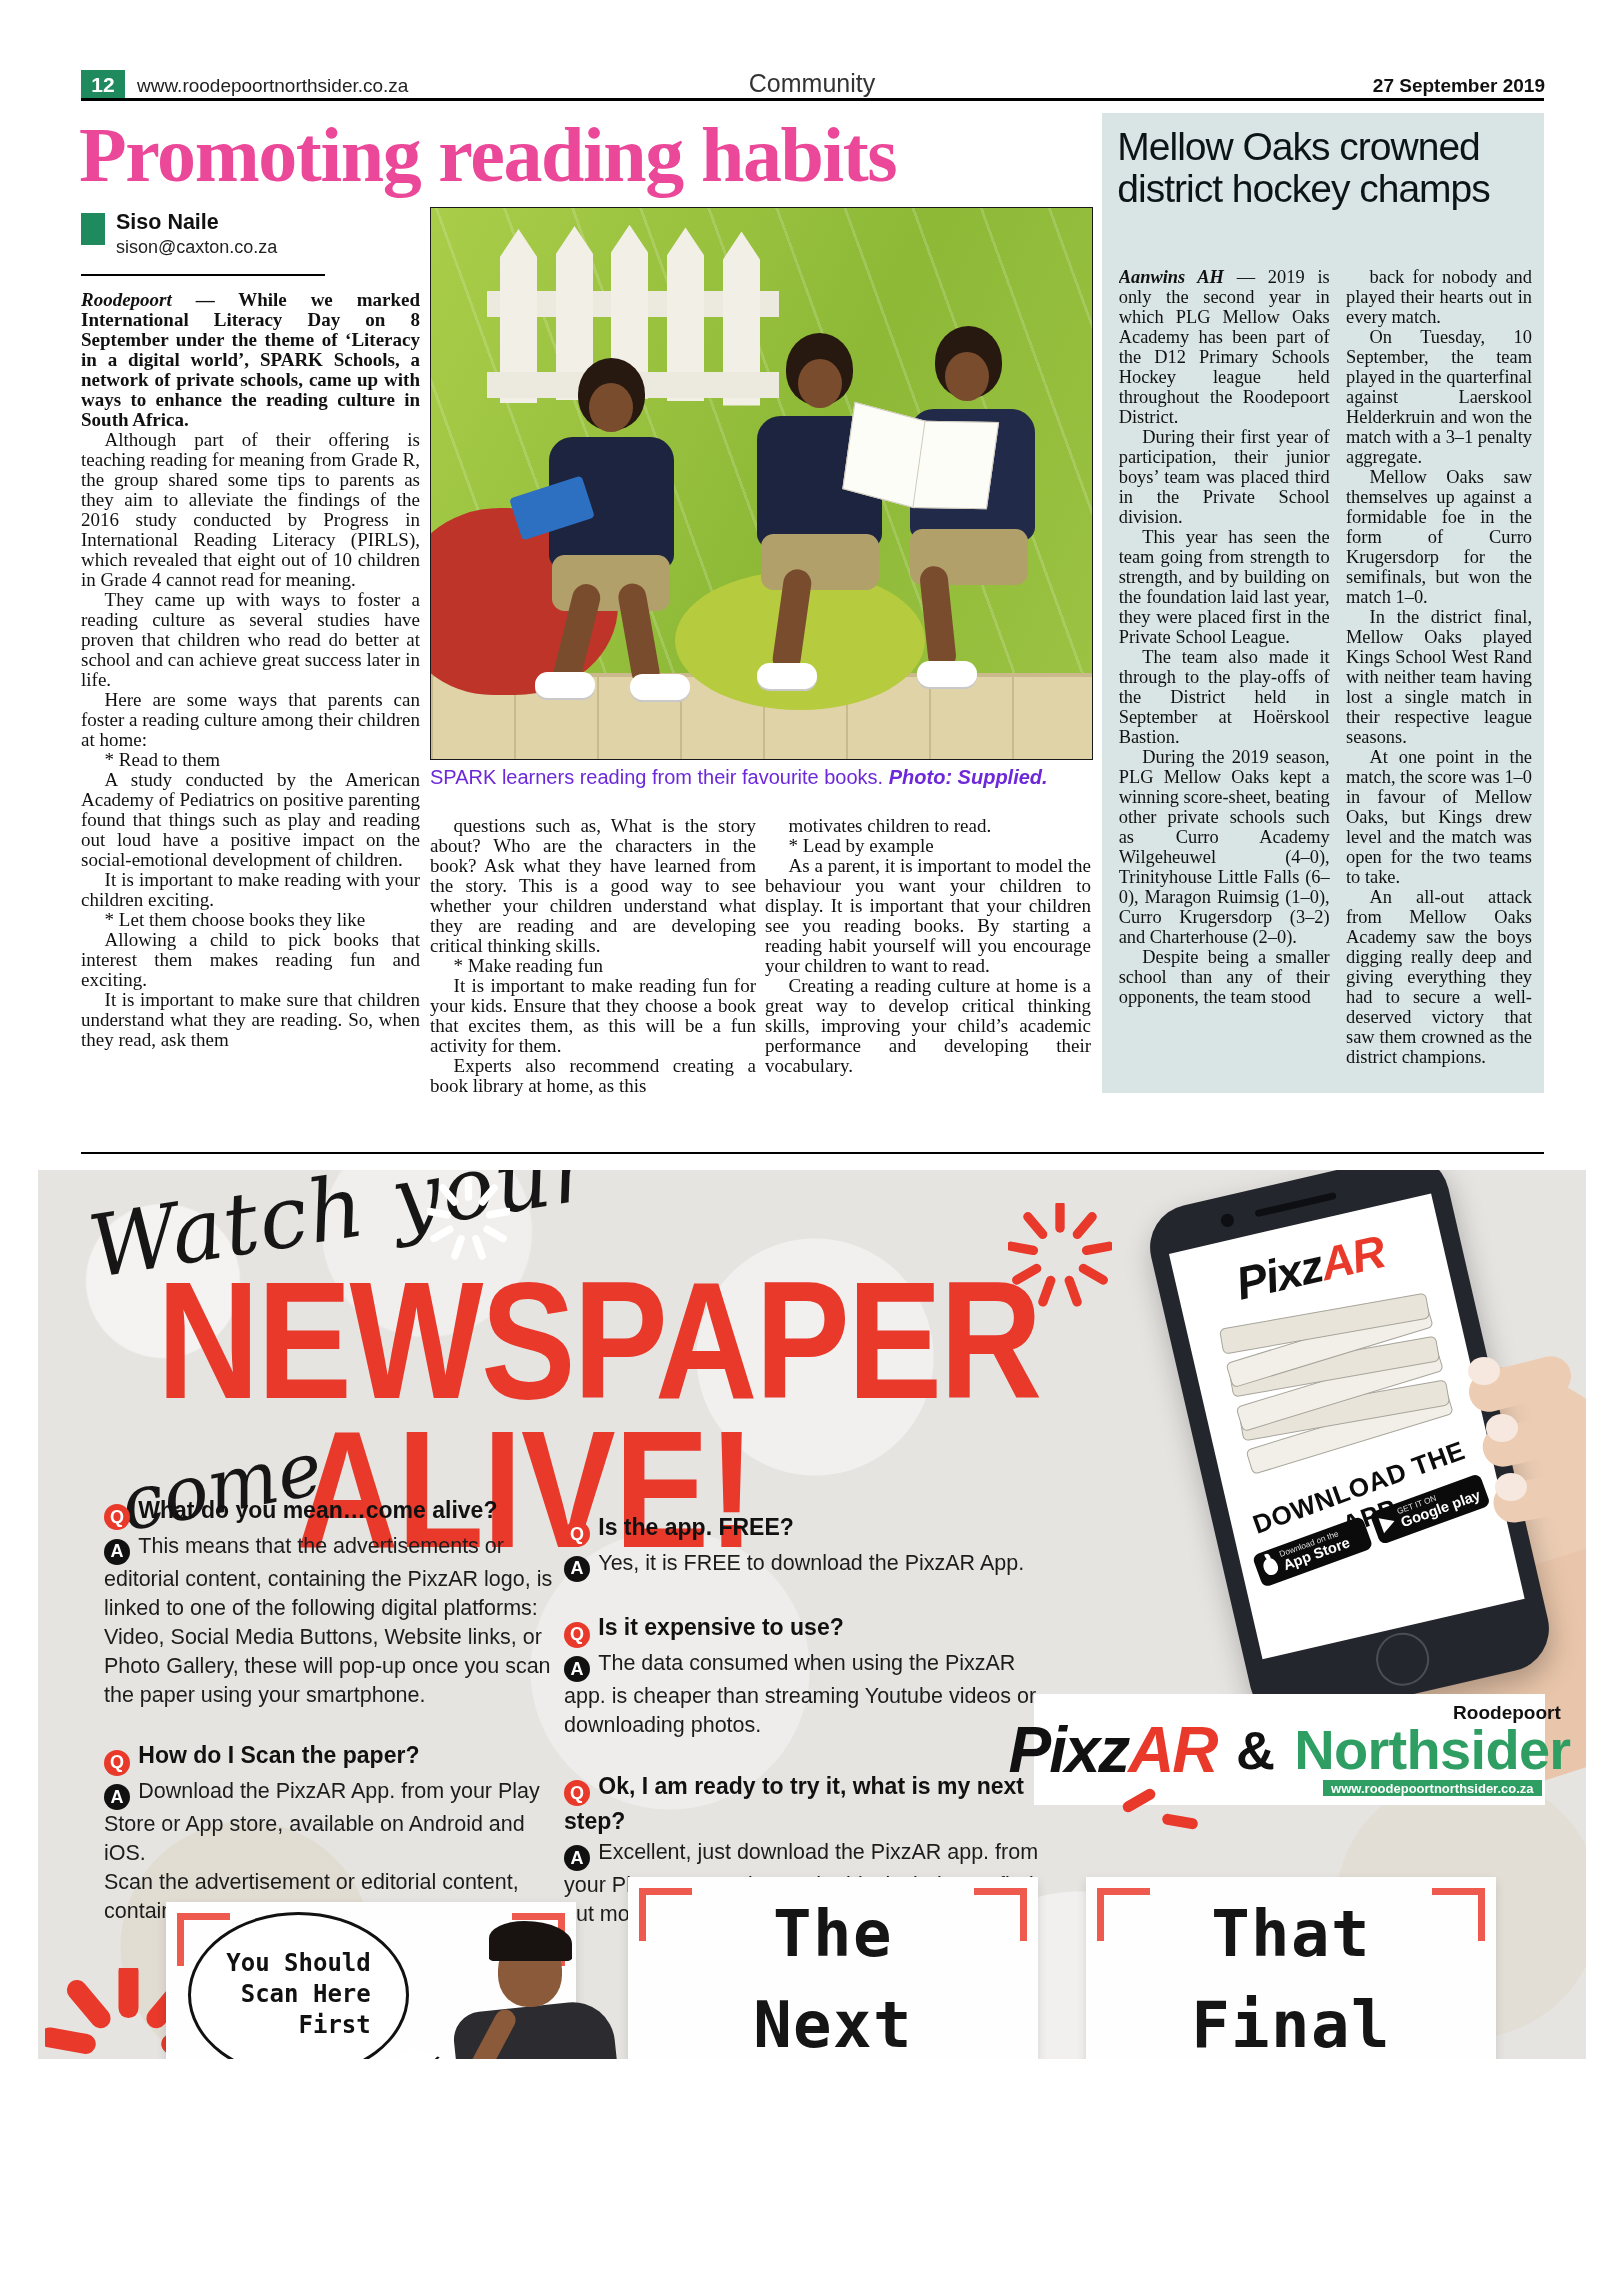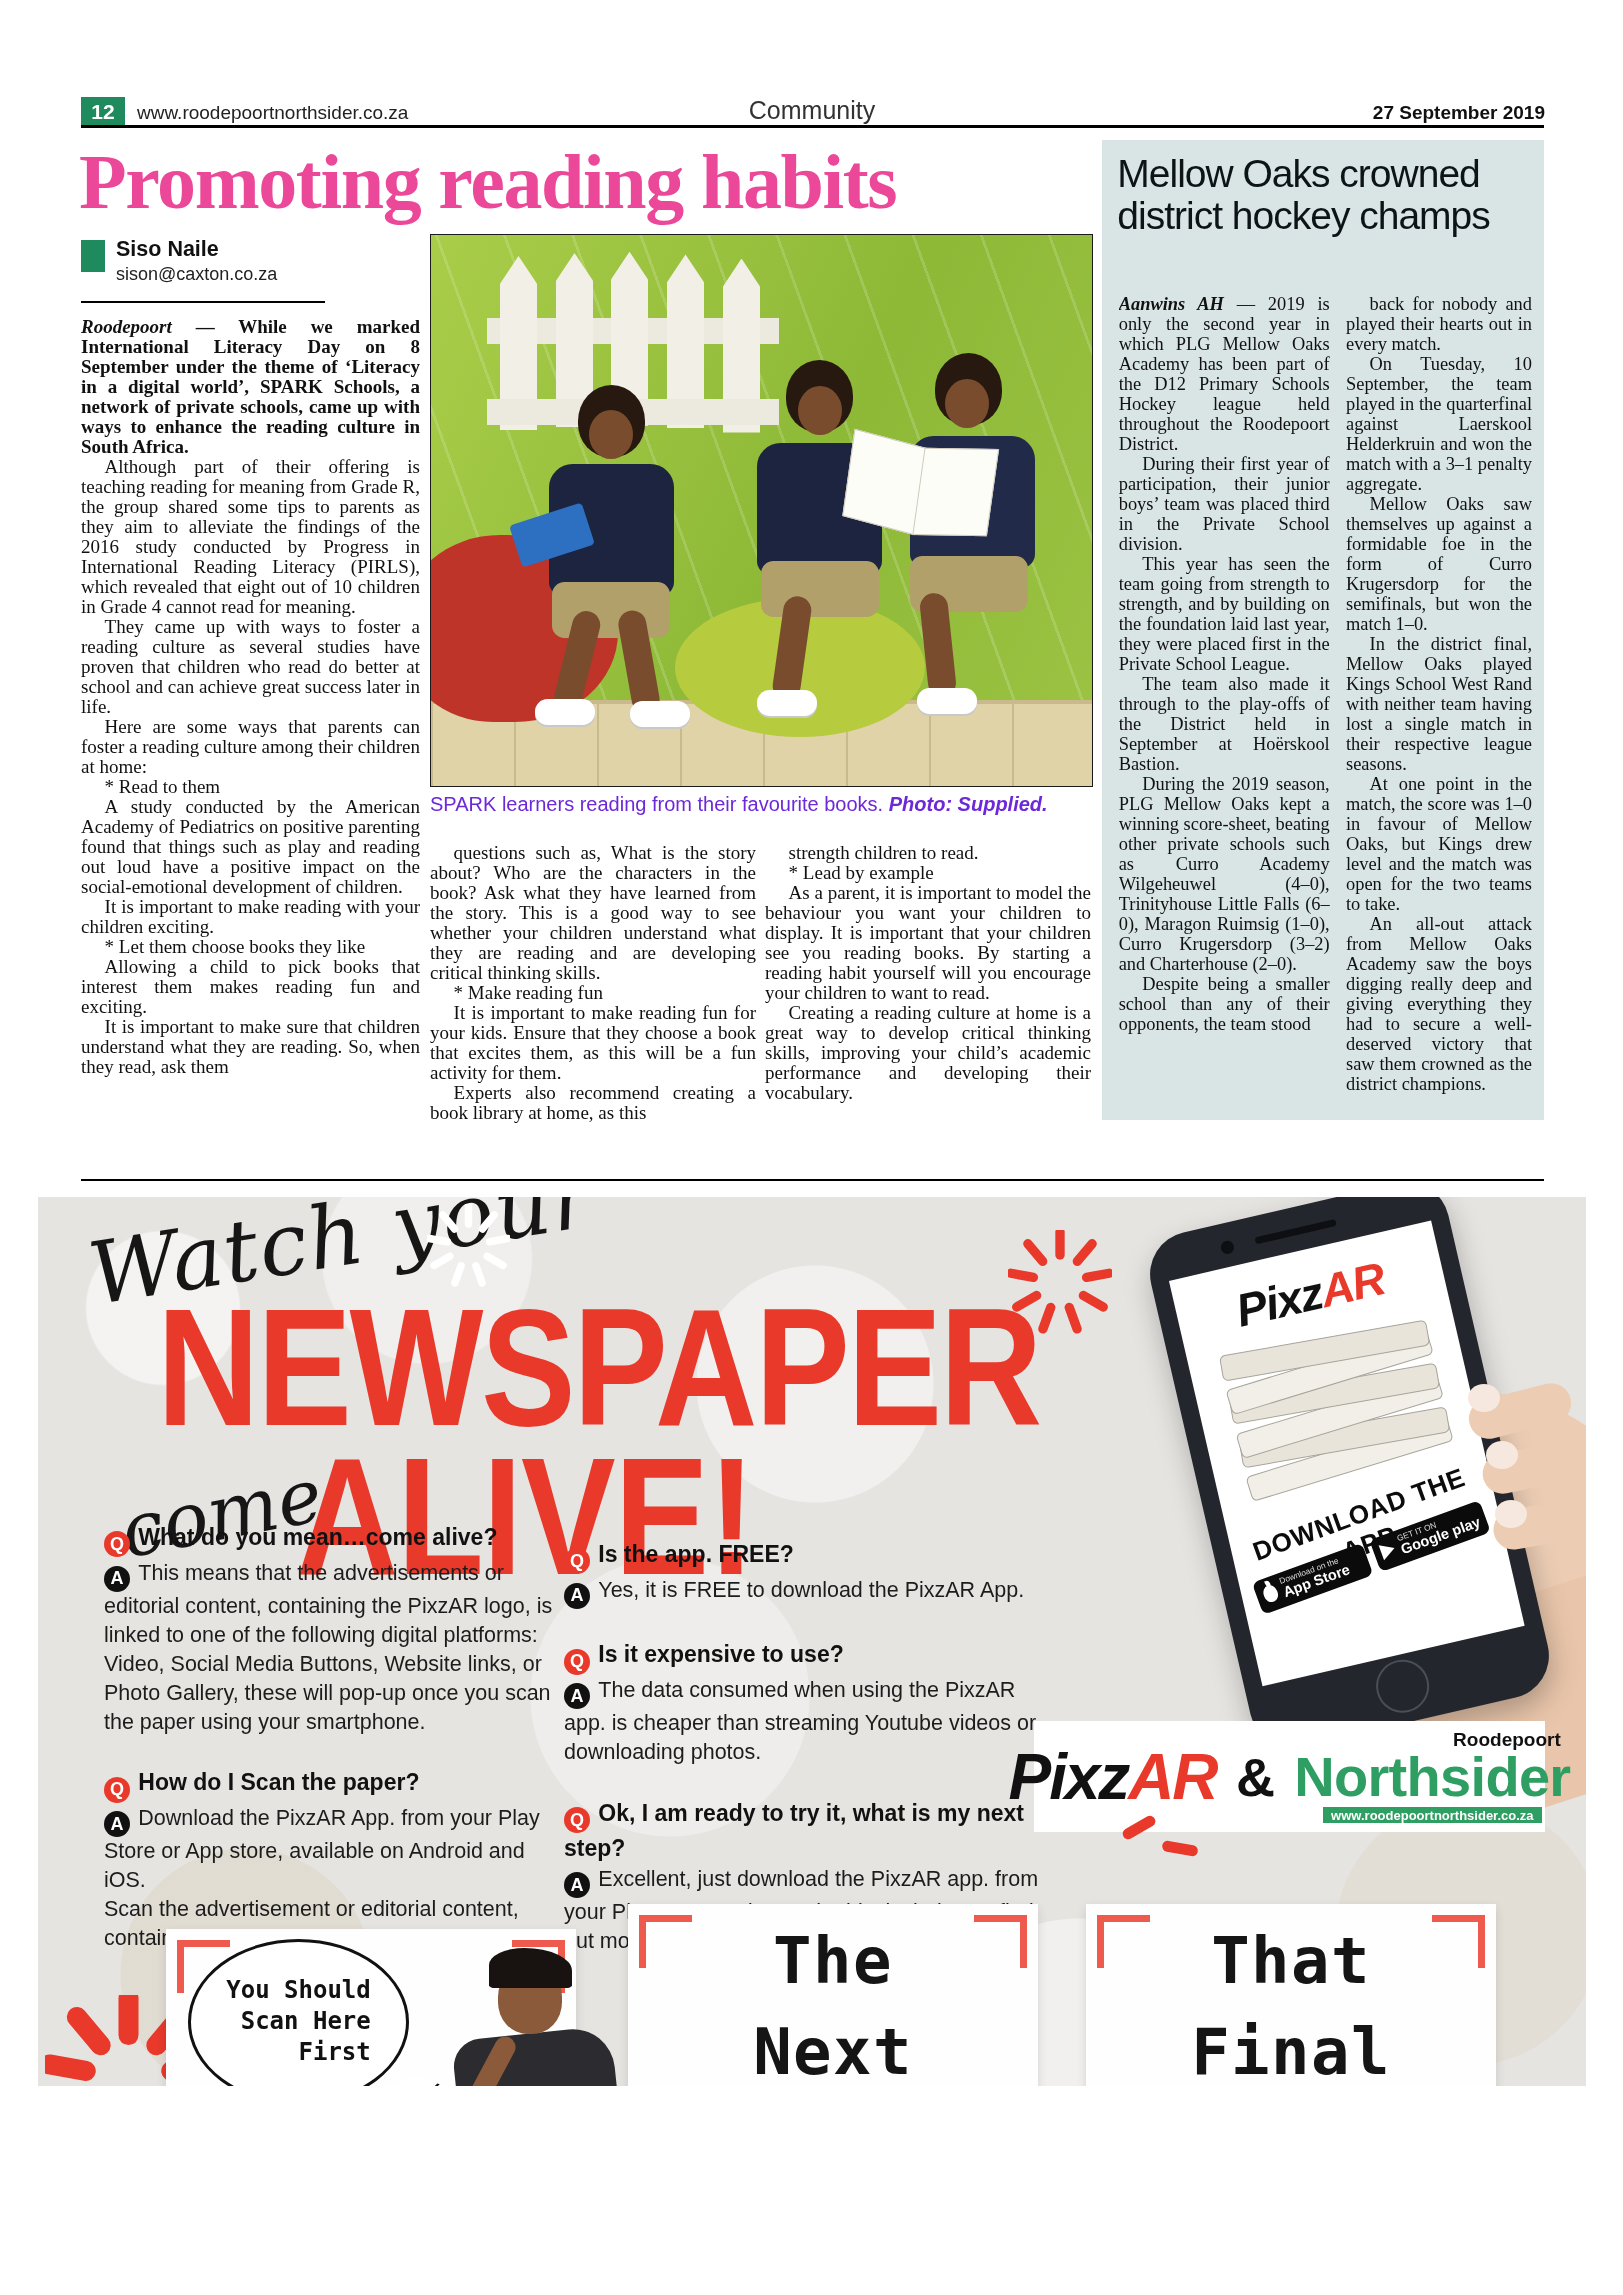--- a/index.html
+++ b/index.html
@@ -1,17 +1,17 @@
 <!DOCTYPE html>
 <html style="font-size:11px"><head>
 <meta charset="utf-8">
 <style>
   html,body{margin:0;padding:0;background:#fff;}
   #page{position:relative;width:1624px;height:2059px;background:#fff;overflow:hidden;
-        font-family:"Liberation Serif",serif;color:#111;margin-top:27px;}
+        font-family:"Liberation Serif",serif;color:#111;}
   .abs{position:absolute;}
 
   
   .pagenum{left:81px;top:70px;width:44px;height:29px;background:#1e8a5e;color:#fff;
            display:flex;align-items:center;justify-content:center;
            font:bold 21px "Liberation Sans",sans-serif;}
   .hdr-url{left:137px;top:75px;font:19px "Liberation Sans",sans-serif;color:#222;}
   .hdr-section{left:0;top:69px;width:1624px;text-align:center;
                font:25px "Liberation Sans",sans-serif;color:#333;}
   .hdr-date{top:75px;right:79px;font:bold 19px "Liberation Sans",sans-serif;color:#111;}
@@ -262,21 +262,21 @@
 
     <p class="bp">questions such as, What is the story about? Who are the characters in the book? Ask what they have learned from the story. This is a good way to see whether your children understand what they are reading and are developing critical thinking skills.</p>
         <p class="bp">* Make reading fun</p>
         <p class="bp">It is important to make reading fun for your kids. Ensure that they choose a book that excites them, as this will be a fun activity for them.</p>
         <p class="bp">Experts also recommend creating a book library at home, as this</p>
       </div>
   </div>
   <div class="abs serif-col col3">
     <div>
 
-    <p class="bp">strength children to read.</p>
+    <p class="bp">motivates children to read.</p>
         <p class="bp">* Lead by example</p>
         <p class="bp">As a parent, it is important to model the behaviour you want your children to display. It is important that your children see you reading books. By starting a reading habit yourself will you encourage your children to want to read.</p>
         <p class="bp">Creating a reading culture at home is a great way to develop critical thinking skills, improving your child’s academic performance and developing their vocabulary.</p>
       </div>
   </div>
 
   <div class="abs sidebar">
     <div class="sb-headline">Mellow Oaks crowned district hockey champs</div>
     <div class="sb-col c1">
       <p class="bp lead-sb" style="text-indent:0;"><span class="sb-lead-team">Aanwins AH</span><span> — 2019 is only the second year in which PLG Mellow Oaks Academy has been part of the D12 Primary Schools Hockey league held throughout the Roodepoort District.</span></p>

